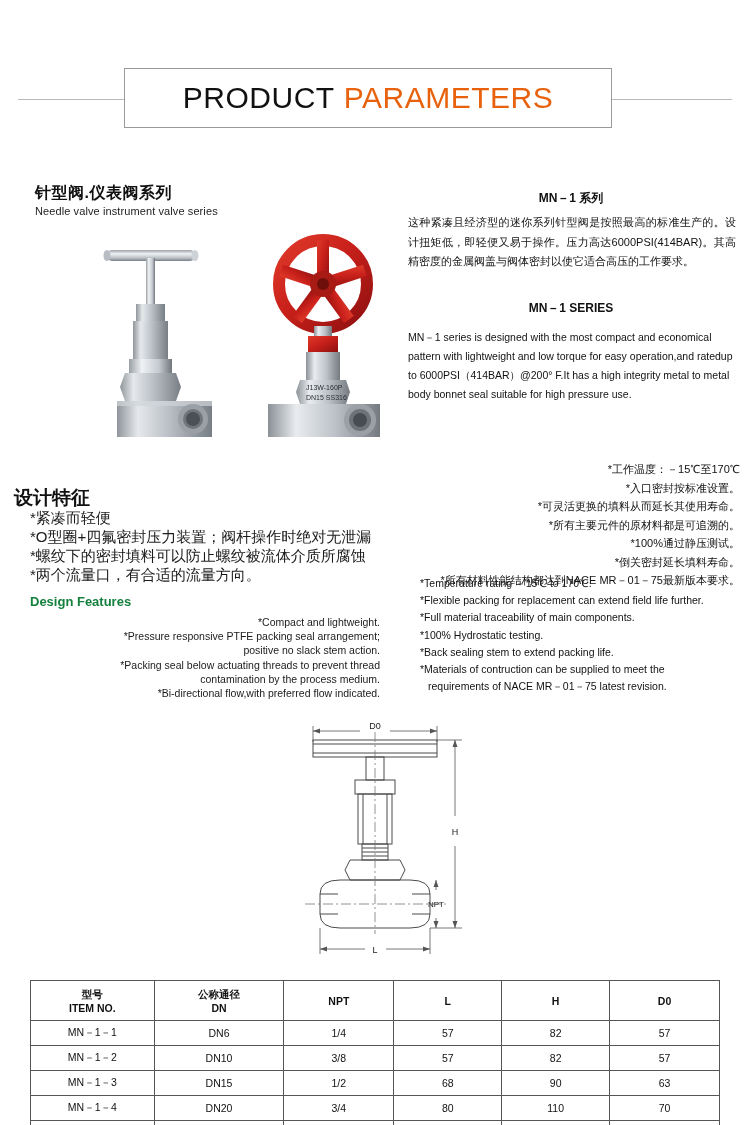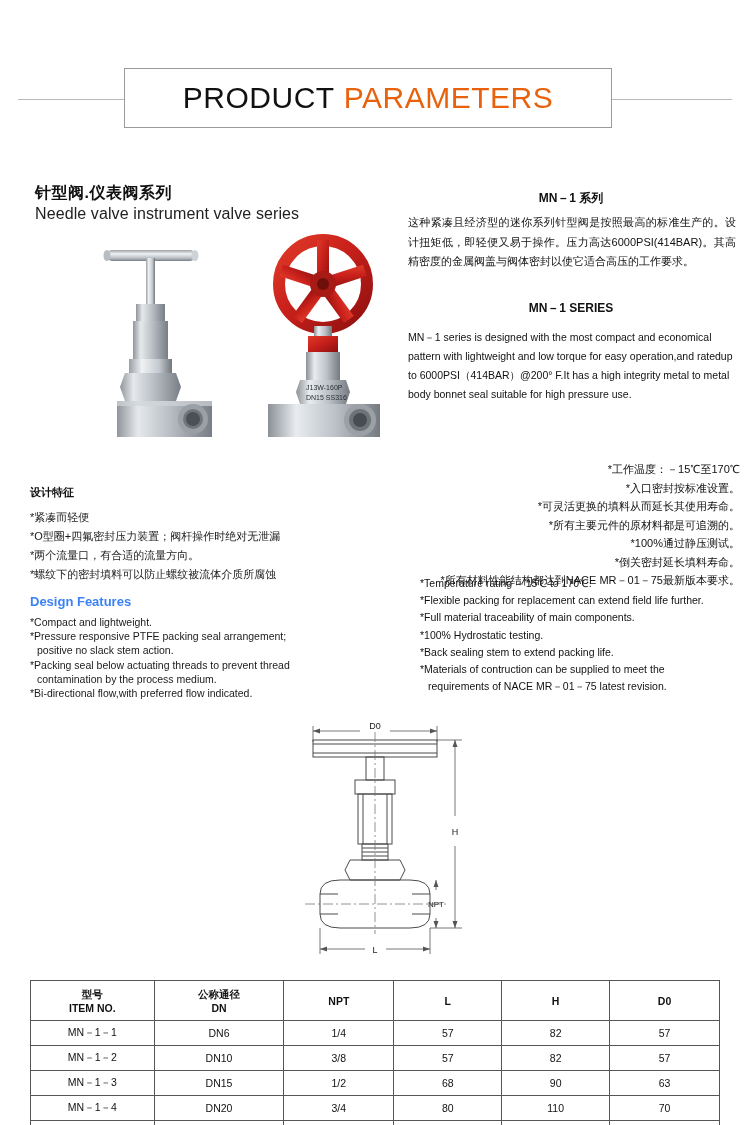--- a/index.html
+++ b/index.html
@@ -66,66 +66,67 @@
     top: 183px;
     font-size: 16px;
     font-weight: bold;
     color: #111;
     letter-spacing: 0.5px;
   }
   .series-en {
     position: absolute;
     left: 35px;
     top: 205px;
-    font-size: 16px;
+    font-size: 11px;
     color: #222;
     letter-spacing: 0.1px;
   }
 
   
   .photo {
     position: absolute;
     background: #ffffff;
   }
   .photo svg { display: block; }
 
   
   .feat-title-cn {
     position: absolute;
-    left: 30px;
+    left: 14px;
     top: 485px;
-    font-size: 11px;
+    font-size: 19px;
     font-weight: bold;
     color: #111;
   }
   .feat-cn {
     position: absolute;
     left: 30px;
     top: 508px;
     width: 345px;
-    font-size: 11px;
+    font-size: 15px;
     line-height: 19px;
     color: #1a1a1a;
   }
   .feat-title-en {
     position: absolute;
     left: 30px;
     top: 594px;
     font-size: 13px;
     font-weight: bold;
-    color: #3b82f6;
+    color: #15803d;
   }
   .feat-en {
     position: absolute;
     left: 30px;
     top: 615px;
     width: 350px;
     font-size: 10.5px;
     line-height: 14.2px;
     color: #1a1a1a;
+    text-align: right;
   }
   .feat-en .indent { padding-left: 7px; display: block; }
 
   
   .mn-title-cn {
     position: absolute;
     left: 406px;
     top: 190px;
     width: 330px;
     text-align: center;
@@ -325,22 +326,22 @@
     <ellipse cx="112" cy="198" rx="7" ry="7" fill="#474d52"></ellipse>
     <text x="58" y="168" font-family="Liberation Sans, sans-serif" font-size="7" fill="#2a2f34">J13W-160P</text>
     <text x="58" y="178" font-family="Liberation Sans, sans-serif" font-size="7" fill="#2a2f34">DN15 SS316</text>
   </svg>
 </div>
 
 <div class="feat-title-cn">设计特征</div>
 <div class="feat-cn">
   <div>*紧凑而轻便</div>
   <div>*O型圈+四氟密封压力装置；阀杆操作时绝对无泄漏</div>
+  <div>*螺纹下的密封填料可以防止螺纹被流体介质所腐蚀</div>
   <div>*两个流量口，有合适的流量方向。</div>
-  <div>*螺纹下的密封填料可以防止螺纹被流体介质所腐蚀</div>
 </div>
 
 <div class="feat-title-en">Design Features</div>
 <div class="feat-en">
   <div>*Compact and lightweight.</div>
   <div>*Pressure responsive PTFE packing seal arrangement;</div>
   <div class="indent">positive no slack stem action.</div>
   <div>*Packing seal below actuating threads to prevent thread</div>
   <div class="indent">contamination by the process medium.</div>
   <div>*Bi-directional flow,with preferred flow indicated.</div>

